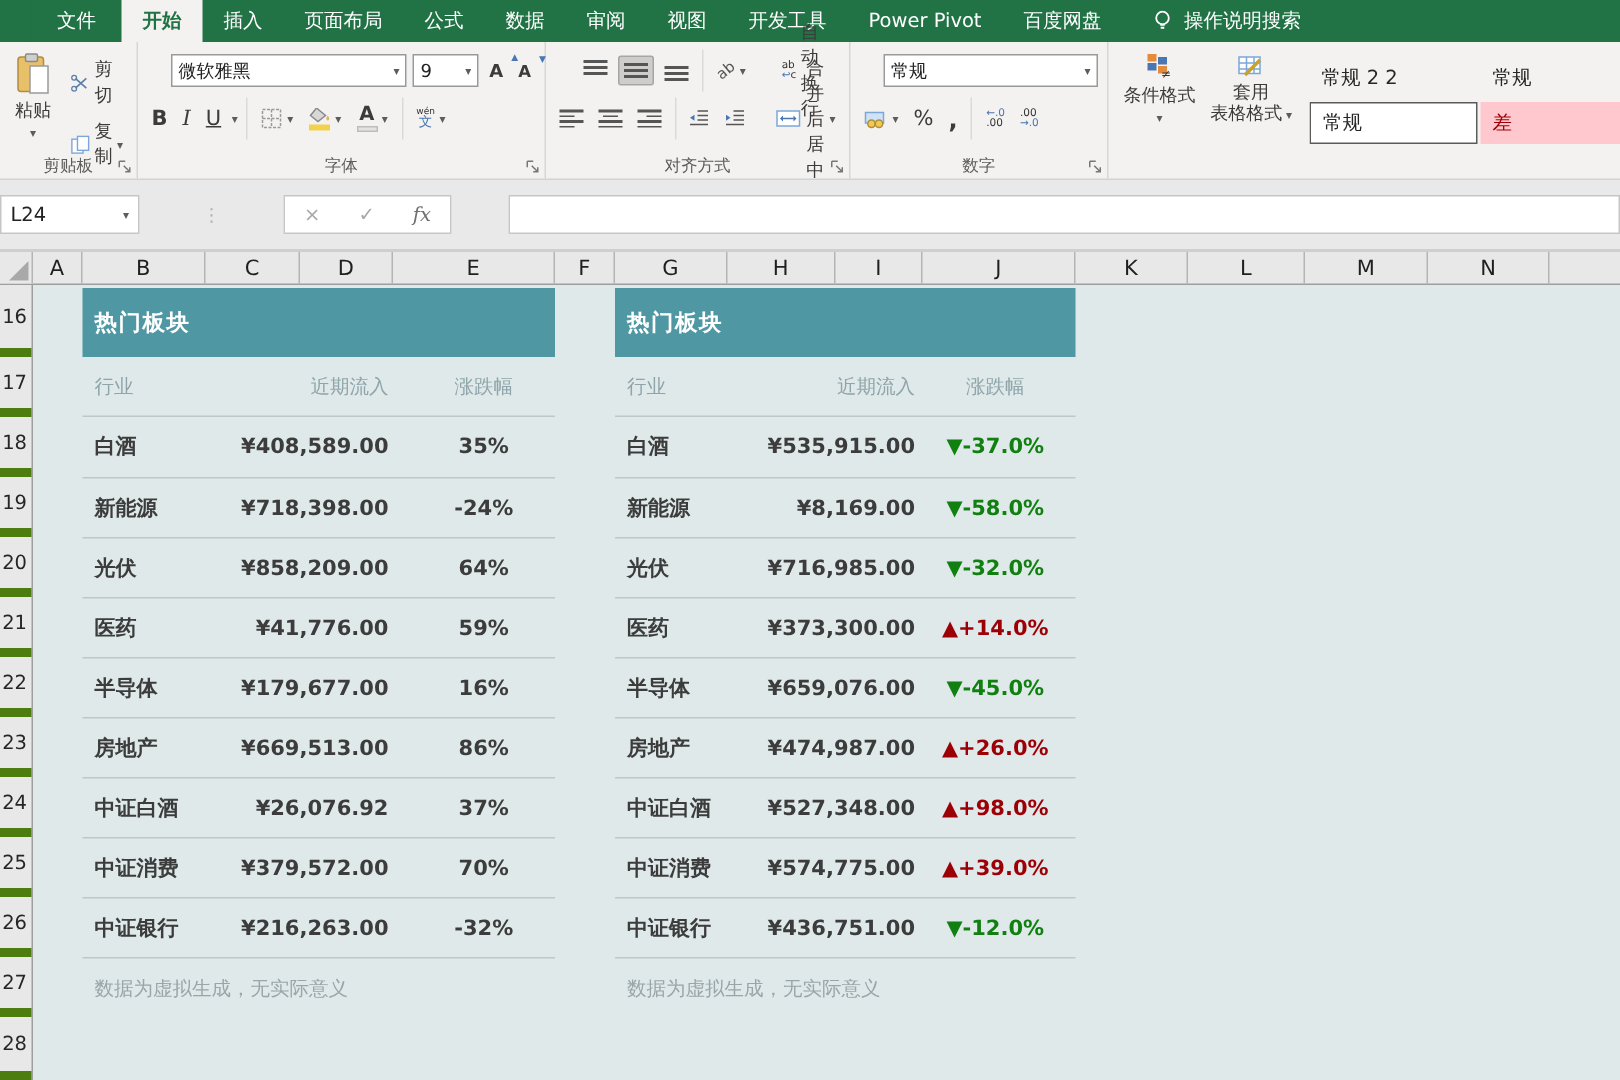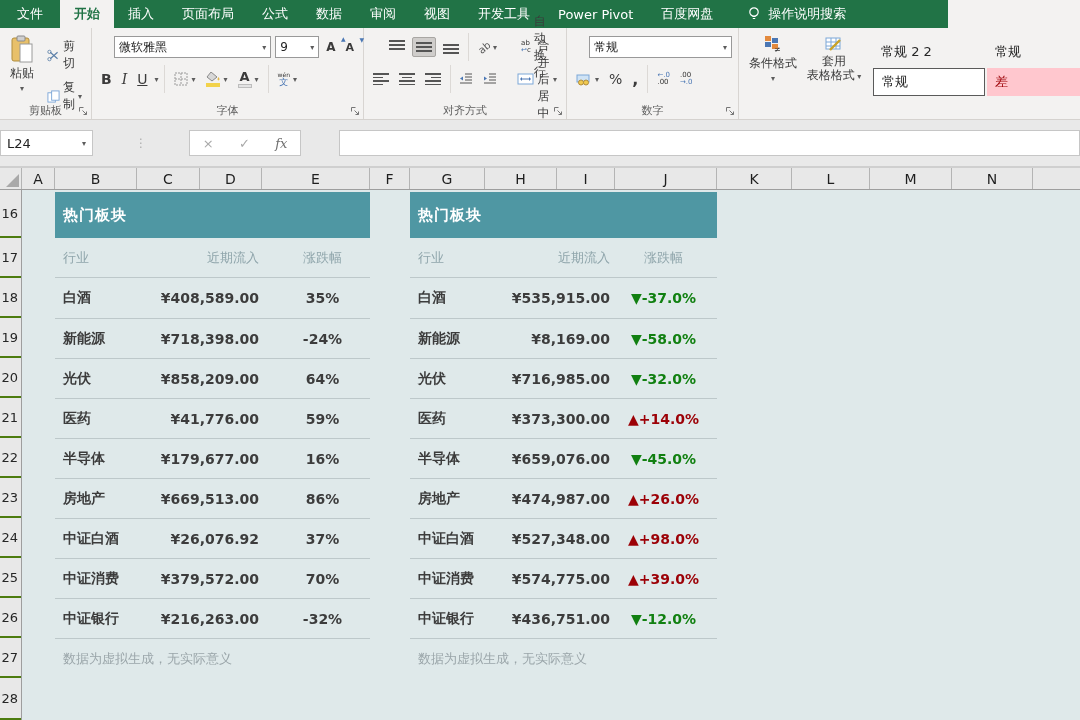--- a/index.html
+++ b/index.html
@@ -1,21 +1,21 @@
 <!DOCTYPE html>
 <html><head>
 <meta charset="utf-8">
 <style>
   * { box-sizing: border-box; margin: 0; padding: 0; }
   html,body { width:1080px; height:720px; }
   body { font-family: "DejaVu Sans", "Liberation Sans", sans-serif; }
   .app { position:relative; width:1080px; height:720px; overflow:hidden; background:#f3f2f1; }
 
   
-  .tabbar { position:absolute; top:0; left:0; width:948px; height:28px; background:#217346; display:flex; align-items:stretch; color:#fff; font-size:13px; }
+  .tabbar { position:absolute; top:0; left:0; width:1080px; height:28px; background:#217346; display:flex; align-items:stretch; color:#fff; font-size:13px;padding-left:21px; }
   .file-tab { padding:0 17px; display:flex; align-items:center; background:#217346; }
   .rtab { padding:0 14px; display:flex; align-items:center; cursor:default; }
   .rtab.active { background:#f3f2f1; color:#217346; font-weight:bold; }
   .tab-search { margin-left:10px; display:flex; align-items:center; gap:7px; padding:0 10px; }
 
   
   .ribbon { position:absolute; top:28px; left:0; width:1080px; height:92px; background:#f3f2f1; border-bottom:1px solid #d5d2cf; display:flex; }
   .grp { position:relative; height:100%; border-right:1px solid #d8d5d2; padding:5px 6px 16px 6px; }
   .grp-label { position:absolute; bottom:1px; left:0; right:0; text-align:center; font-size:11px; color:#5c5c5c; }
   .launcher { position:absolute; bottom:3px; right:3px; }
@@ -63,21 +63,21 @@
   
   .colhdrs { position:absolute; top:168px; left:0; width:1080px; height:22px; background:#e8e8e8; display:flex; border-bottom:1px solid #9e9e9e; }
   .corner { width:22px; height:100%; border-right:1px solid #b4b4b4; position:relative; background:#e8e8e8; }
   .corner .tri { position:absolute; right:2px; bottom:2px; width:0; height:0; border-bottom:13px solid #a9a9a9; border-left:13px solid transparent; }
   .colcell { height:100%; border-right:1px solid #b4b4b4; display:flex; align-items:center; justify-content:center; font-size:14px; color:#1f1f1f; }
   .colfill { flex:1; height:100%; }
 
   
   .gridbody { position:absolute; top:190px; left:0; width:1080px; height:530px; display:flex; }
   .rowhdrs { width:22px; background:#e8e8e8; border-right:1px solid #9e9e9e; display:flex; flex-direction:column; }
-  .rowcell { border-bottom:2px solid #4d7c0f; display:flex; align-items:center; justify-content:flex-end; padding-right:3px; font-size:13px; color:#262626; overflow:hidden; }
+  .rowcell { border-bottom:6px solid #4d7c0f; display:flex; align-items:center; justify-content:flex-end; padding-right:3px; font-size:13px; color:#262626; overflow:hidden; }
   .cells { position:relative; flex:1; background:#dfe9ea; overflow:hidden; }
 
   
   .fin-table { position:absolute; top:2px; }
   .fin-title { height:46px; background:#4f97a3; color:#fff; font-weight:bold; font-size:15px; display:flex; align-items:center; padding-left:8px; letter-spacing:1px; }
   .fin-head { height:40px; display:flex; align-items:center; border-bottom:1px solid #bdc8ca; color:#8fa5ab; font-size:13px; }
   .fin-row { height:40px; display:flex; align-items:center; font-size:14px; font-weight:bold; color:#3c3c3c; }
   .fin-row + .fin-row { border-top:1px solid #bdc8ca; }
   .fin-footer { height:40px; border-top:1px solid #bdc8ca; color:#9aa5a9; font-size:13px; display:flex; align-items:center; padding-left:8px; }
   .c-ind { padding-left:8px; }

